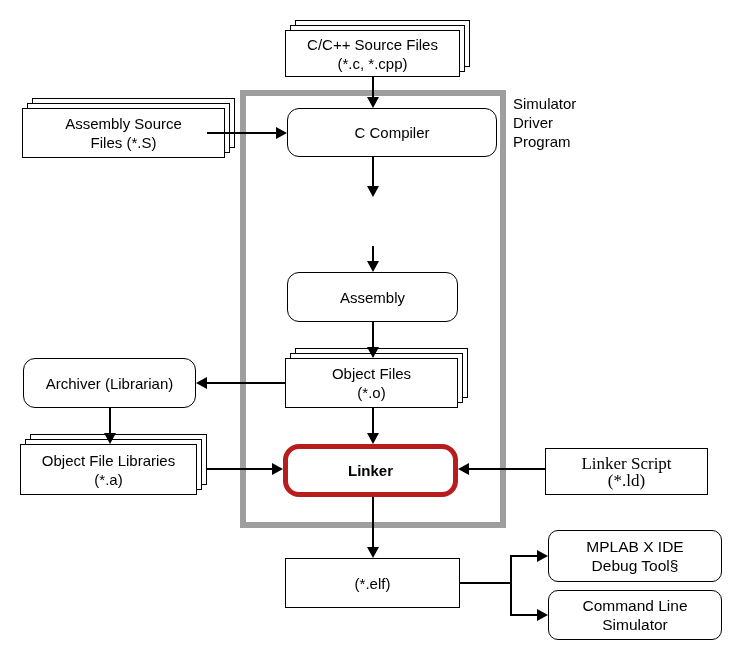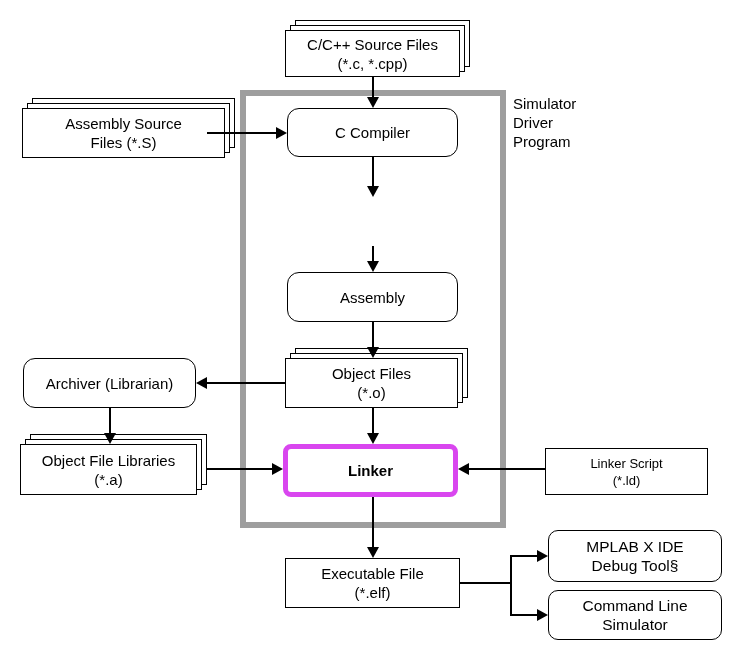--- a/index.html
+++ b/index.html
@@ -21,22 +21,22 @@
     text-align:center;font-size:15px;line-height:19px;
   }
   .layer{
     position:absolute;left:0;top:0;right:0;bottom:0;background:#fff;
     border:1.5px solid #000;box-sizing:border-box;
   }
   .l1{transform:translate(5px,-5px);}
   .l2{transform:translate(10px,-10px);}
   .round .face{border-radius:12px;}
   .softround .face{border-radius:10px;font-size:15.5px;}
-  .linker .face{border:5px solid #d946ef;border-radius:8px;font-weight:bold;}
-  .small .face{font-size:13px;line-height:17px;}
+  .linker .face{border:5px solid #b91c1c;border-radius:16px;font-weight:bold;}
+  .small .face{font-size:17px;line-height:17px;font-family:Liberation Serif, serif;}
   
   .hline{position:absolute;height:0;border-top:2px solid #000;z-index:3;}
   .vline{position:absolute;width:0;border-left:2px solid #000;z-index:3;}
   .arr{position:absolute;width:0;height:0;z-index:3;}
   .arr.down{border-left:6px solid transparent;border-right:6px solid transparent;border-top:11px solid #000;}
   .arr.right{border-top:6px solid transparent;border-bottom:6px solid transparent;border-left:11px solid #000;}
   .arr.left{border-top:6px solid transparent;border-bottom:6px solid transparent;border-right:11px solid #000;}
   
   .free-label{position:absolute;left:513px;top:94px;font-size:15px;line-height:19px;z-index:2;}
   .free-label span{display:block;}
@@ -64,21 +64,21 @@
 
   <div class="node" style="left:22px;top:108px;width:203px;height:50px;">
     <div class="layer l2"></div>
     <div class="layer l1"></div>
     <div class="face">
       <span>Assembly Source</span>
       <span>Files (*.S)</span>
     </div>
   </div>
 
-  <div class="node round" style="left:287px;top:108px;width:171px;height:49px;">
+  <div class="node round" style="left:287px;top:108px;width:171px;height:49px;padding-left:39px;">
     <div class="face">
       <span>C Compiler</span>
     </div>
   </div>
 
 
   <div class="node round" style="left:287px;top:272px;width:171px;height:50px;">
     <div class="face">
       <span>Assembly</span>
     </div>
@@ -116,21 +116,20 @@
 
   <div class="node small" style="left:545px;top:448px;width:163px;height:47px;">
     <div class="face">
       <span>Linker Script</span>
       <span>(*.ld)</span>
     </div>
   </div>
 
   <div class="node" style="left:285px;top:558px;width:175px;height:50px;">
     <div class="face">
-      <span>Executable File</span>
       <span>(*.elf)</span>
     </div>
   </div>
 
   <div class="node softround" style="left:548px;top:530px;width:174px;height:52px;">
     <div class="face">
       <span>MPLAB X IDE</span>
       <span>Debug Tool§</span>
     </div>
   </div>

